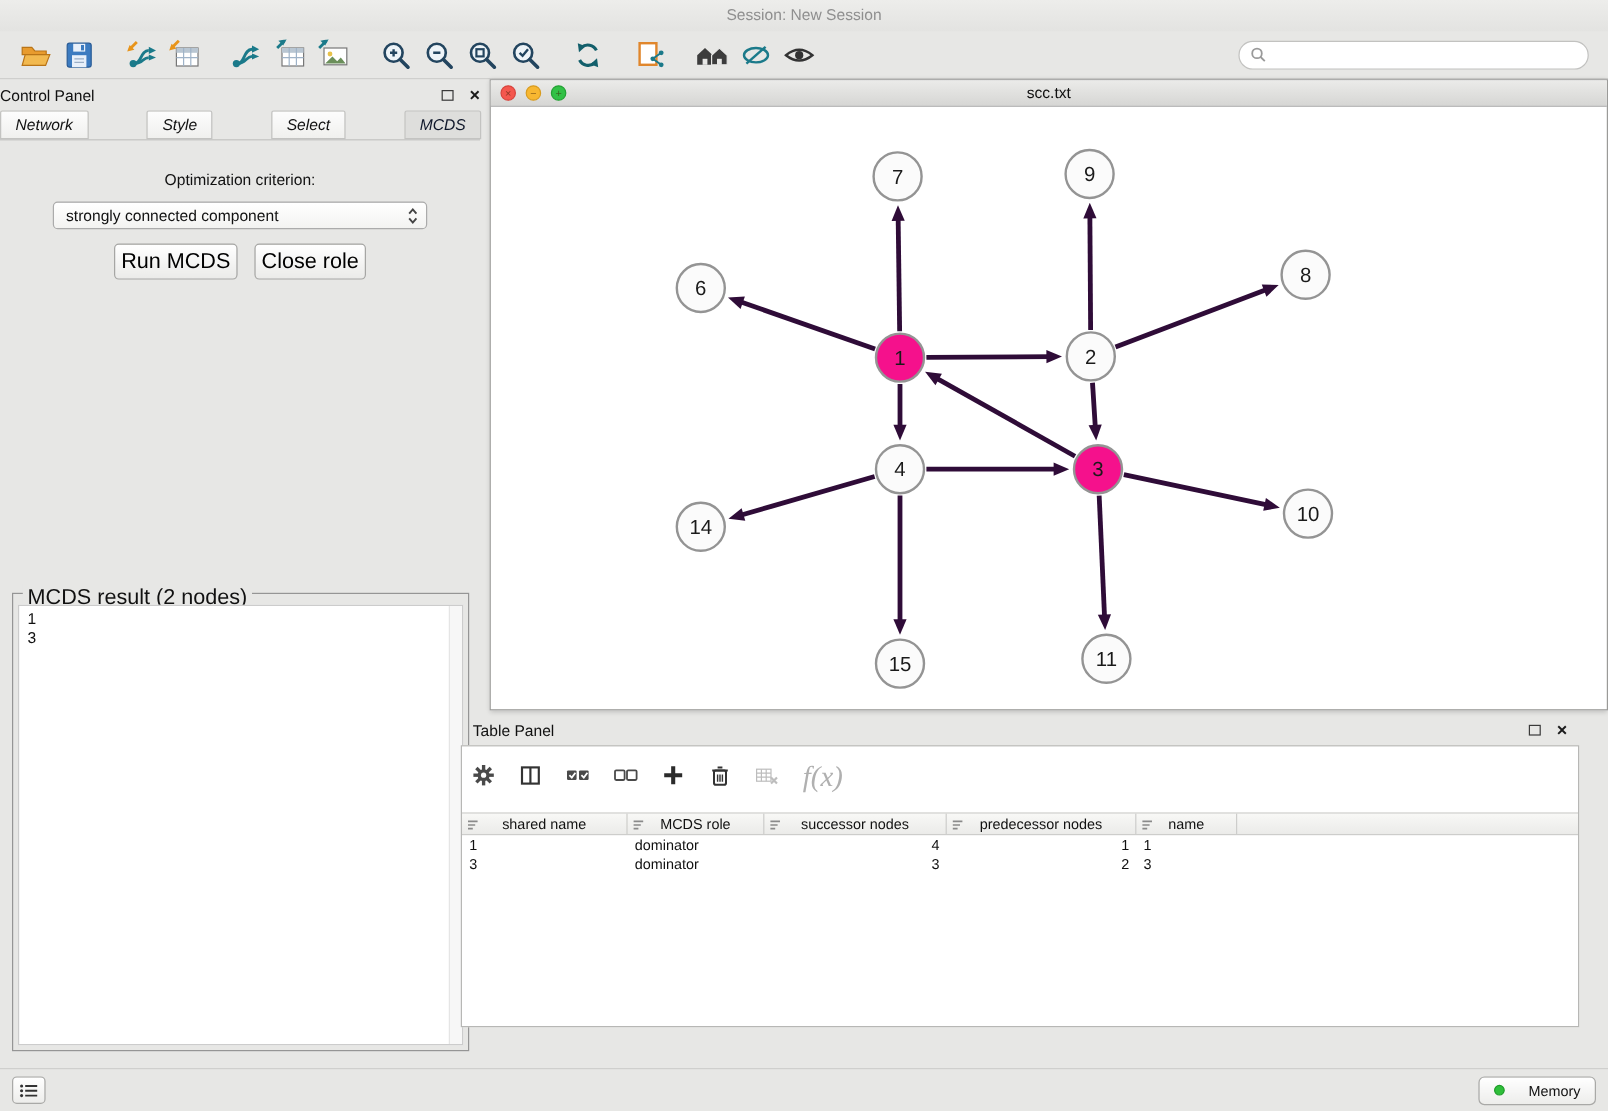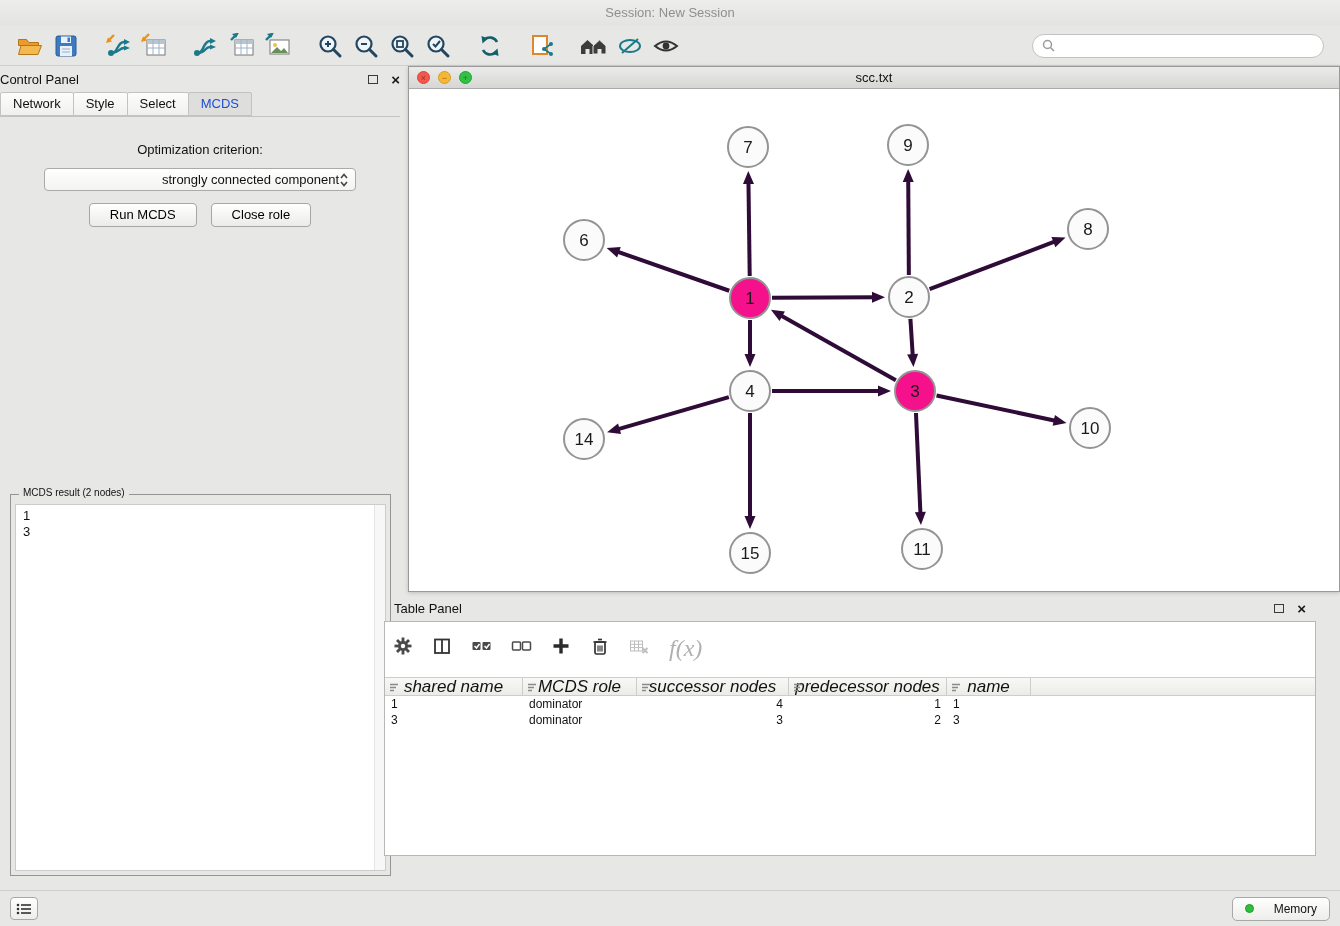--- a/index.html
+++ b/index.html
@@ -13,30 +13,30 @@
   .tgap{width:16px;}
   .search{margin-left:auto;margin-right:4px;width:292px;height:24px;background:#fff;border:1px solid #c2c2c0;border-radius:13px;display:flex;align-items:center;padding:0 9px;}
   .search input{border:none;outline:none;flex:1;font-size:12px;background:transparent;margin-left:5px;font-family:"Liberation Sans",sans-serif;}
 
   
   .control-panel{position:absolute;left:0;top:66px;width:400px;height:824px;}
   .panel-header{height:26px;display:flex;align-items:center;padding:0 0;font-size:13px;}
   .panel-header .spacer{flex:1;}
   .float-icon{width:10px;height:9px;border:1.5px solid #3a3a3a;margin-right:13px;}
   .close-x{font-size:15px;font-weight:bold;color:#1a1a1a;line-height:15px;}
-  .tabs{display:flex;justify-content:flex-start;border-bottom:1px solid #c3c3c1;}
+  .tabs{display:flex;justify-content:space-between;border-bottom:1px solid #c3c3c1;font-style:italic;}
   .tab{font-size:13px;padding:3px 12px 4px;background:linear-gradient(#fdfdfd,#f0f0ee);border:1px solid #c3c3c1;margin-right:-1px;border-radius:2px 2px 0 0;color:#111;}
-  .tab.active{background:#dededc;color:#1d4ed8;}
+  .tab.active{background:#dededc;color:#0f172a;}
   .opt-label{text-align:center;font-size:13px;margin-top:25px;}
   .dropdown{width:312px;margin:11px auto 0;height:23px;border:1px solid #ababab;border-radius:4px;background:linear-gradient(#ffffff,#f3f3f1);display:flex;align-items:center;padding:0 6px 0 10px;font-size:13px;}
-  .dropdown .dd-label{flex:1;text-align:right;}
+  .dropdown .dd-label{flex:1;}
   .buttons-row{display:flex;justify-content:center;gap:14px;margin-top:12px;}
-  .btn{font-size:13px;padding:3px 20px 4px;border:1px solid #a6a6a4;border-radius:4px;background:linear-gradient(#ffffff,#ebebe9);}
+  .btn{font-size:18px;padding:3px 5px 4px;border:1px solid #a6a6a4;border-radius:4px;background:linear-gradient(#ffffff,#ebebe9);}
   .result-box{position:absolute;left:10px;right:9px;top:428px;bottom:14px;border:1px solid #959595;}
-  .result-legend{position:absolute;top:-8px;left:8px;background:#e7e7e5;padding:0 4px;font-size:10px;}
+  .result-legend{position:absolute;top:-8px;left:8px;background:#e7e7e5;padding:0 4px;font-size:18px;}
   .result-inner{position:absolute;left:4px;right:4px;top:9px;bottom:4px;background:#fff;border:1px solid #cccccc;padding:3px 7px;font-size:13px;line-height:16px;}
   .result-scroll{position:absolute;top:1px;right:1px;bottom:1px;width:11px;background:#f7f7f7;border-left:1px solid #e5e5e5;}
 
   
   .network-window{position:absolute;left:408px;top:66px;width:932px;height:526px;background:#fff;border:1px solid #9a9a98;box-shadow:0 1px 4px rgba(0,0,0,.18);}
   .nw-titlebar{height:22px;background:linear-gradient(#ebebe9,#d6d6d4);border-bottom:1px solid #ababab;position:relative;text-align:center;font-size:13px;line-height:22px;color:#111;}
   .traffic{position:absolute;left:8px;top:4px;display:flex;gap:8px;}
   .light{width:13px;height:13px;border-radius:50%;font-size:9px;line-height:12px;text-align:center;color:rgba(60,30,0,.55);}
   .light.red{background:#f4574e;border:1px solid #d8433c;}
   .light.yellow{background:#f7b731;border:1px solid #d89b1e;}
@@ -44,21 +44,21 @@
   .net-canvas{display:block;}
 
   
   .table-panel{position:absolute;left:384px;top:596px;width:932px;height:294px;}
   .tp-header{height:24px;display:flex;align-items:center;padding:0 10px;font-size:13px;}
   .tp-body{position:absolute;left:0;right:0;top:25px;bottom:34px;background:#fff;border:1px solid #b7b7b5;}
   .tp-toolbar{position:absolute;top:6px;left:8px;height:40px;display:flex;gap:19px;align-items:center;}
   .fx{font-family:"Liberation Serif",serif;font-style:italic;font-size:24px;color:#b0b0b0;}
   .tp-table{position:absolute;left:0;right:0;top:55px;}
   .thead{display:flex;height:19px;border-top:1px solid #cdcdcb;border-bottom:1px solid #cdcdcb;background:linear-gradient(#f8f8f6,#ebebe9);}
-  .th{position:relative;display:flex;align-items:center;justify-content:center;font-size:17px;border-right:1px solid #cdcdcb;font-style:italic;}
+  .th{position:relative;display:flex;align-items:center;justify-content:center;font-size:12px;border-right:1px solid #cdcdcb;}
   .th .sort{position:absolute;left:4px;top:4px;}
   .tr{display:flex;height:16px;font-size:12px;align-items:center;}
   .td{padding:0 6px;overflow:hidden;white-space:nowrap;}
   .c0{width:138px;}.c1{width:114px;}.c2{width:152px;}.c3{width:158px;}.c4{width:84px;}
   .td.right{display:flex;justify-content:flex-end;}
   .tp-tabs{position:absolute;bottom:5px;left:0;right:0;display:flex;justify-content:center;}
 
   
   .statusbar{position:absolute;left:0;bottom:0;width:100%;height:36px;border-top:1px solid #cfcfcd;display:flex;align-items:center;padding:0 10px;background:#e7e7e5;}
   .sb-left-btn{width:28px;height:23px;border:1px solid #a9a9a7;border-radius:4px;background:linear-gradient(#ffffff,#ededeb);display:flex;align-items:center;justify-content:center;}

